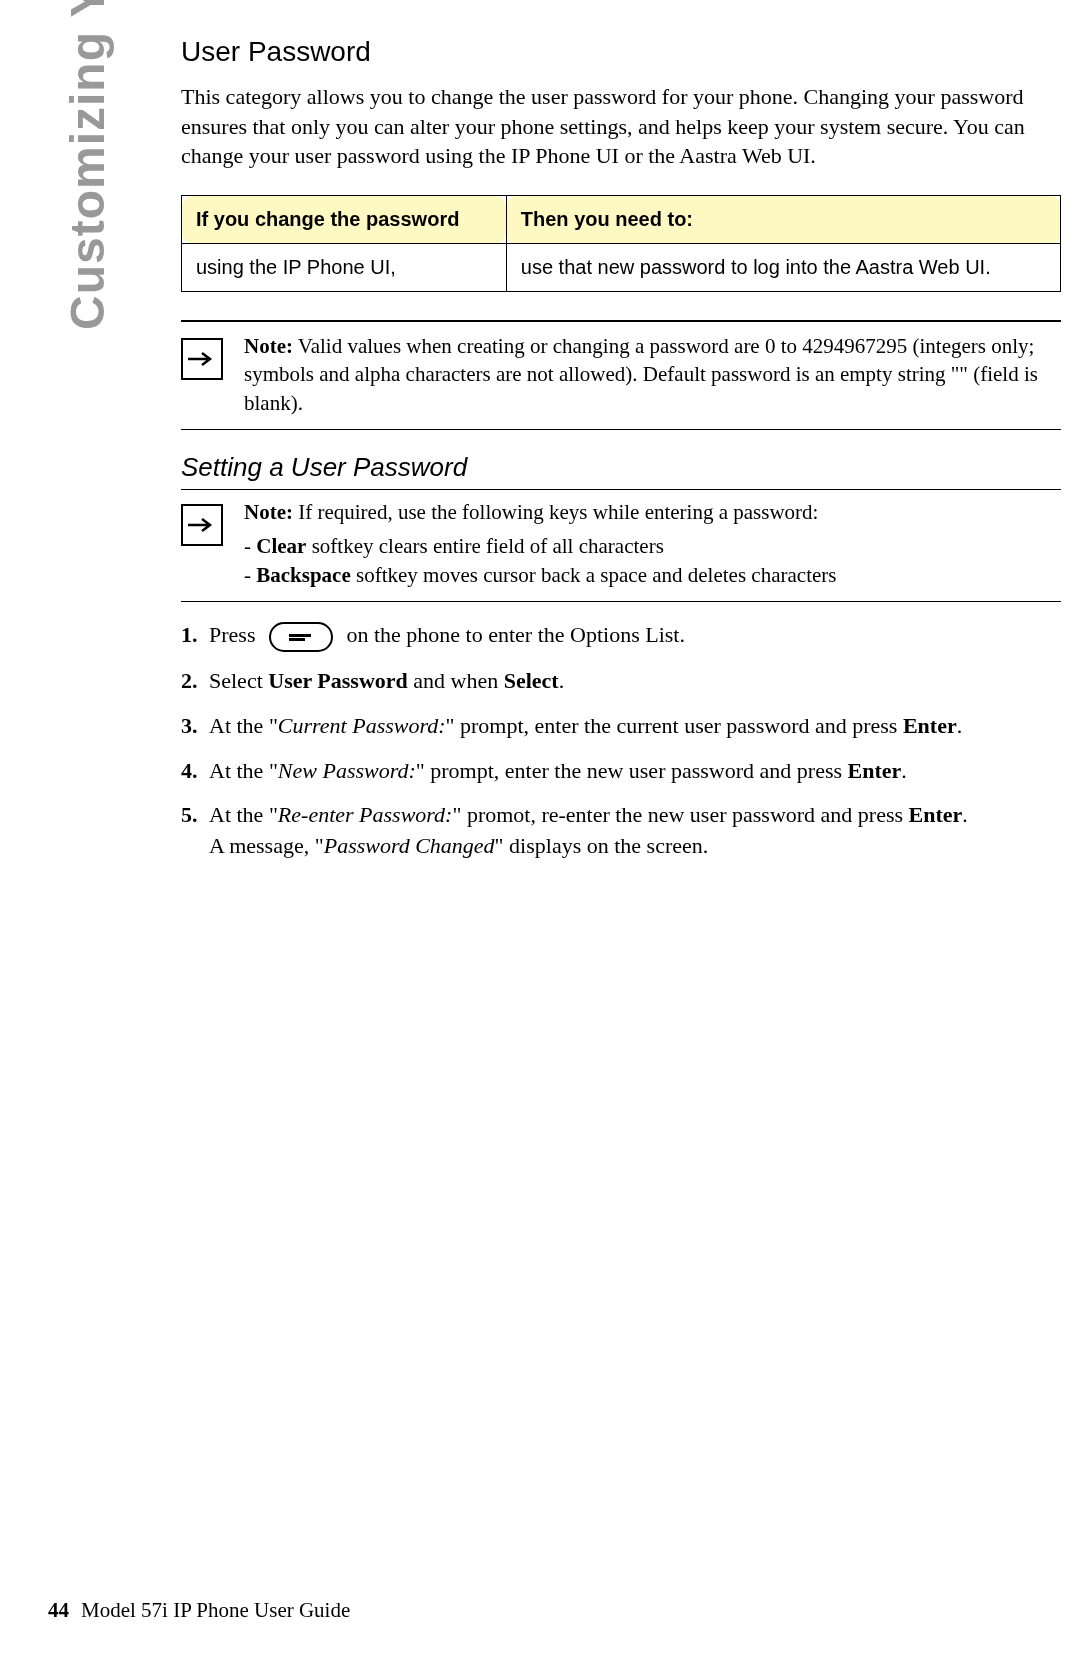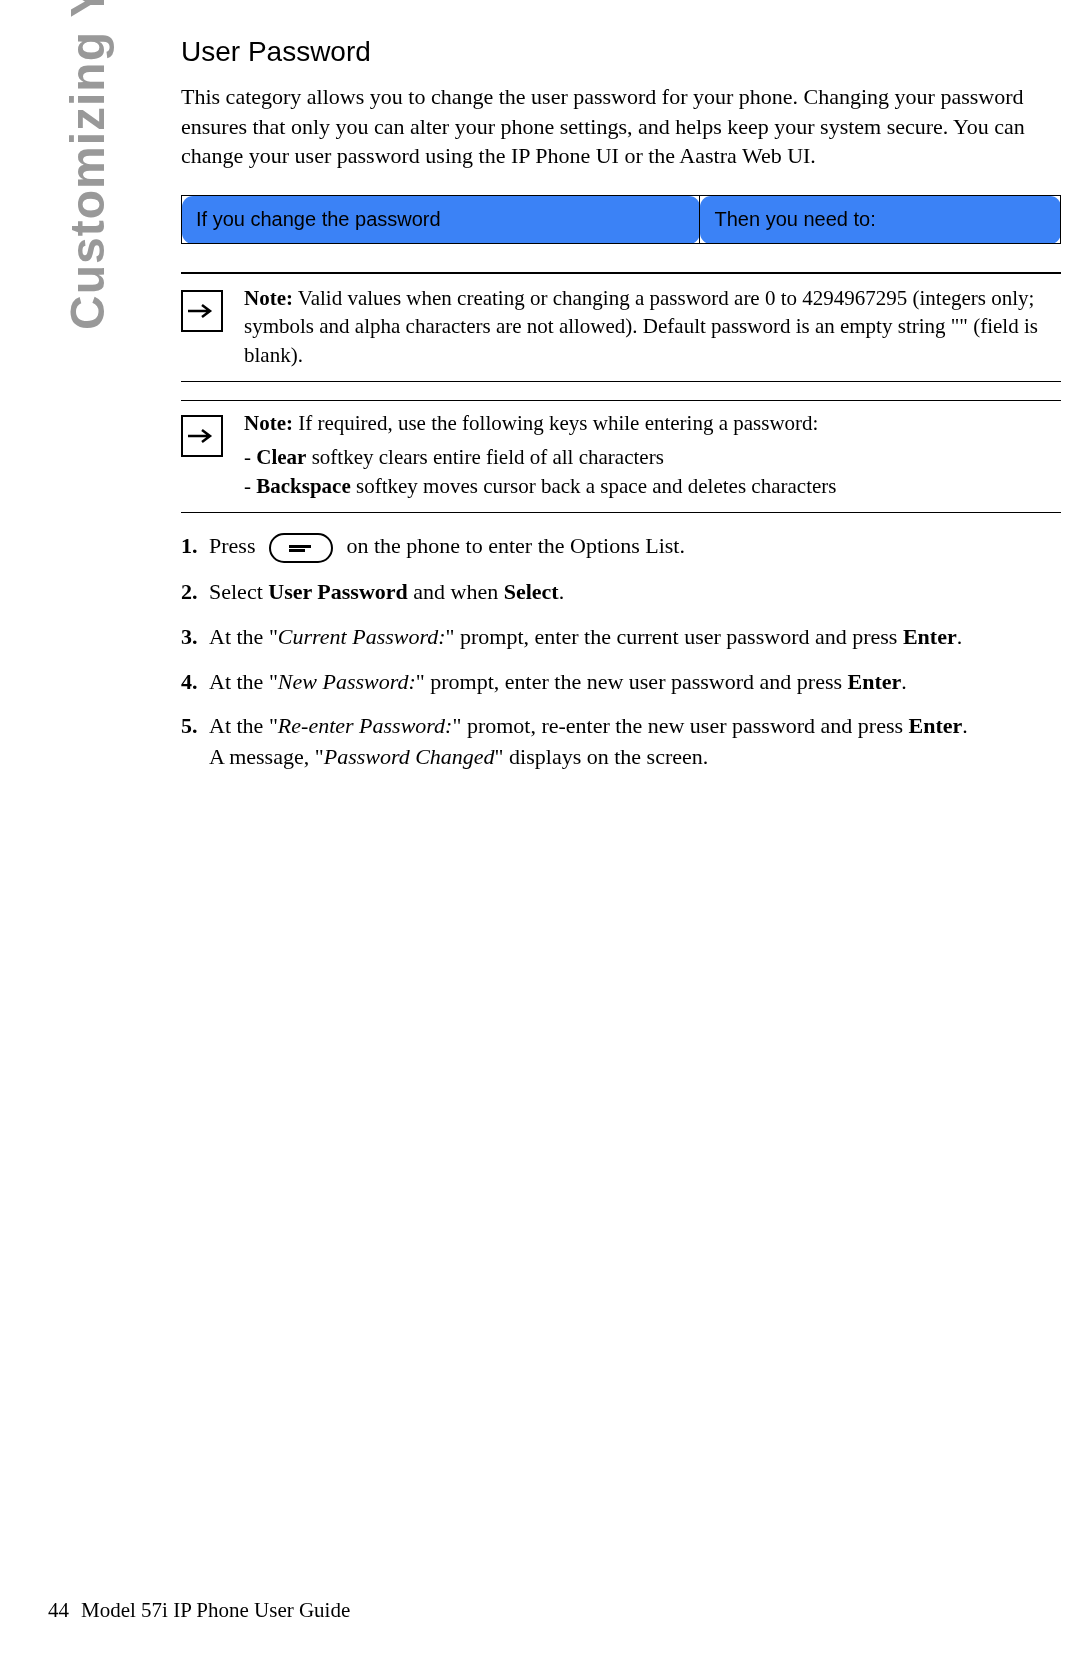--- a/index.html
+++ b/index.html
@@ -50,22 +50,22 @@
     font-size: 20px;
   }
   table.password-table th,
   table.password-table td {
     border: 1.5px solid #000;
     padding: 12px 14px;
     text-align: left;
     vertical-align: top;
   }
   table.password-table th {
-    background: #3b82f6;
-    font-weight: normal;
+    background: #fef9c3;
+    font-weight: bold;
     border-radius: 11px;
   }
   .hr-thick {
     border: none;
     border-top: 2px solid #000;
     margin: 28px 0 10px 0;
   }
   .hr-thin {
     border: none;
     border-top: 1.5px solid #000;
@@ -153,21 +153,21 @@
     width: 16px;
     height: 2.5px;
     background: #000;
   }
   .footer {
     position: absolute;
     left: 48px;
     bottom: 46px;
     font-size: 21px;
   }
-  .footer .pn { font-weight: normal; margin-right: 12px; }
+  .footer .pn { font-weight: bold; margin-right: 12px; }
   .italic-quote { font-style: italic; }
   b { font-weight: bold; }
 </style>
 </head>
 <body>
 
 <div class="sidebar-text">Customizing Your Phone</div>
 
 <div class="content">
 
@@ -176,36 +176,41 @@
   <p class="body-text">This category allows you to change the user password for your phone. Changing your password ensures that only you can alter your phone settings, and helps keep your system secure. You can change your user password using the IP Phone UI or the Aastra Web UI.</p>
 
   <table class="password-table">
     <thead>
       <tr>
         <th>If you change the password</th>
         <th>Then you need to:</th>
       </tr>
     </thead>
     <tbody>
+      <tr>
+        <td>using the IP Phone UI,</td>
+        <td>use that new password to log into the Aastra Web UI.</td>
+      </tr>
     </tbody>
   </table>
 
   <hr class="hr-thick">
   <div class="note-row">
     <div class="note-icon">
       <svg viewBox="0 0 28 16">
           <path d="M0 8 L20 8 M14 2 L22 8 L14 14" stroke="#000" stroke-width="2.5" fill="none"></path>
         </svg>
     </div>
     <div class="note-body">
       <b>Note:</b><span> Valid values when creating or changing a password are 0 to 4294967295 (integers only; symbols and alpha characters are not allowed). Default password is an empty string "" (field is blank).</span>
     </div>
   </div>
   <hr class="hr-thin">
 
+  <div class="subheading">Setting a User Password</div>
 
   <hr class="hr-thin" style="margin-top:6px;margin-bottom:8px;">
   <div class="note-row">
     <div class="note-icon">
       <svg viewBox="0 0 28 16">
           <path d="M0 8 L20 8 M14 2 L22 8 L14 14" stroke="#000" stroke-width="2.5" fill="none"></path>
         </svg>
     </div>
     <div class="note-body">
       <b>Note:</b><span> If required, use the following keys while entering a password:</span>

